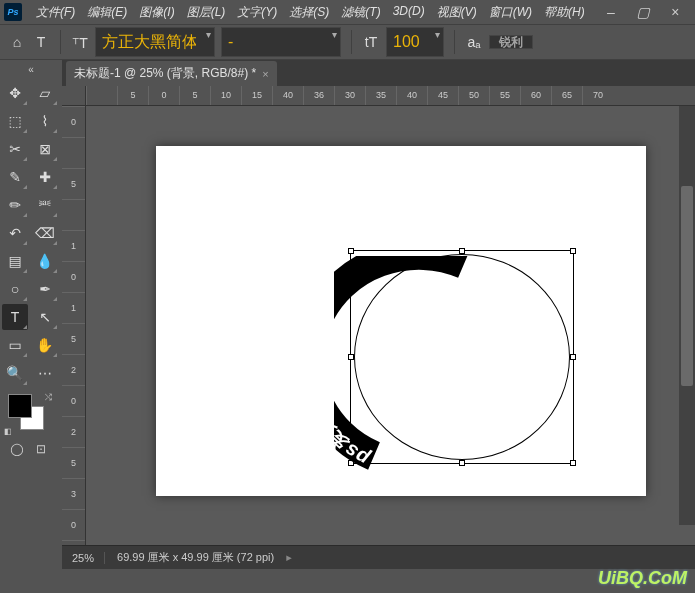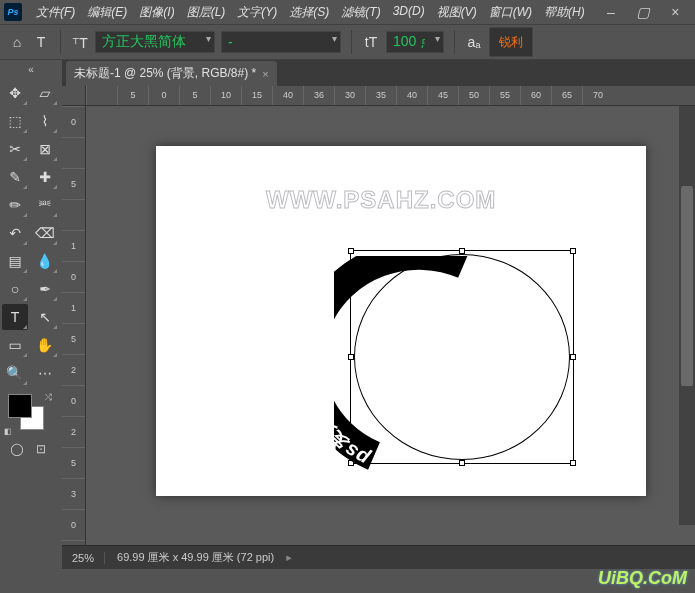--- a/index.html
+++ b/index.html
@@ -8,24 +8,24 @@
     .title-bar { height: 24px; background: #535353; display: flex; align-items: center; padding: 0 4px; font-style: italic; }
     .ps-icon { width: 18px; height: 18px; background: #001e36; color: #31a8ff; font-size: 9px; font-weight: bold; display: flex; align-items: center; justify-content: center; border-radius: 2px; margin-right: 8px; }
     .menu-bar { display: flex; gap: 0; }
     .menu-item { color: #e0e0e0; font-size: 12px; padding: 2px 6px; cursor: pointer; }
     .window-controls { margin-left: auto; display: flex; gap: 0; }
     .win-btn { width: 32px; height: 22px; display: flex; align-items: center; justify-content: center; color: #ccc; font-size: 14px; cursor: pointer; }
     
     .options-bar { height: 36px; background: #535353; border-top: 1px solid #404040; border-bottom: 1px solid #404040; display: flex; align-items: center; padding: 0 8px; gap: 6px; }
     .opt-icon { width: 18px; height: 18px; display: flex; align-items: center; justify-content: center; color: #ddd; font-size: 14px; }
     .opt-sep { width: 1px; height: 24px; background: #404040; margin: 0 4px; }
-    .opt-select { background: #333; color: #22c55e; border: 1px solid #444; font-size: 14px; padding: 2px 18px 2px 6px; height: 22px; appearance: none; position: relative; }
+    .opt-select { background: #333; color: #eab308; border: 1px solid #444; font-size: 16px; padding: 2px 18px 2px 6px; height: 30px; appearance: none; position: relative; }
     .select-wrap { position: relative; display: inline-block; }
     .select-wrap::after { content: "▾"; position: absolute; right: 4px; top: 2px; color: #aaa; font-size: 10px; pointer-events: none; }
-    .opt-input { background: #333; color: #f97316; border: 1px solid #444; font-size: 12px; padding: 2px 4px; width: 44px; height: 30px; text-align: center; }
+    .opt-input { background: #333; color: #a3a3a3; border: 1px solid #444; font-size: 12px; padding: 2px 4px; width: 44px; height: 14px; text-align: center; font-weight: bold; }
     
     .main-area { display: flex; height: calc(100% - 60px - 24px); }
     
     .tools-panel { width: 62px; background: #535353; padding: 4px 2px; }
     .tools-collapse { height: 14px; text-align: center; color: #ccc; font-size: 10px; margin-bottom: 2px; }
     .tools-grid { display: grid; grid-template-columns: 1fr 1fr; gap: 2px; }
     .tool-btn { width: 26px; height: 26px; display: flex; align-items: center; justify-content: center; color: #ddd; font-size: 14px; cursor: pointer; position: relative; border-radius: 2px; }
     .tool-btn.active { background: #2a2a2a; }
     .tool-btn::after { content: ""; position: absolute; right: 1px; bottom: 1px; border: 2px solid transparent; border-right-color: #888; border-bottom-color: #888; }
     .tool-btn.no-arrow::after { display: none; }
@@ -195,21 +195,20 @@
             <span>2</span>
             <span>0</span>
             <span>2</span>
             <span>5</span>
             <span>3</span>
             <span>0</span>
             <span>3</span>
           </div>
         <div class="canvas-zone">
           <div class="canvas-white">
-            <div class="watermark">WWW.PSAHZ.COM</div>
             <div class="ellipse"></div>
             <div class="bbox">
               <div class="handle" style="left:-3px;top:-3px"></div>
               <div class="handle" style="left:50%;top:-3px;margin-left:-3px"></div>
               <div class="handle" style="right:-3px;top:-3px"></div>
               <div class="handle" style="left:-3px;top:50%;margin-top:-3px"></div>
               <div class="handle" style="right:-3px;top:50%;margin-top:-3px"></div>
               <div class="handle" style="left:-3px;bottom:-3px"></div>
               <div class="handle" style="left:50%;bottom:-3px;margin-left:-3px"></div>
               <div class="handle" style="right:-3px;bottom:-3px"></div>

